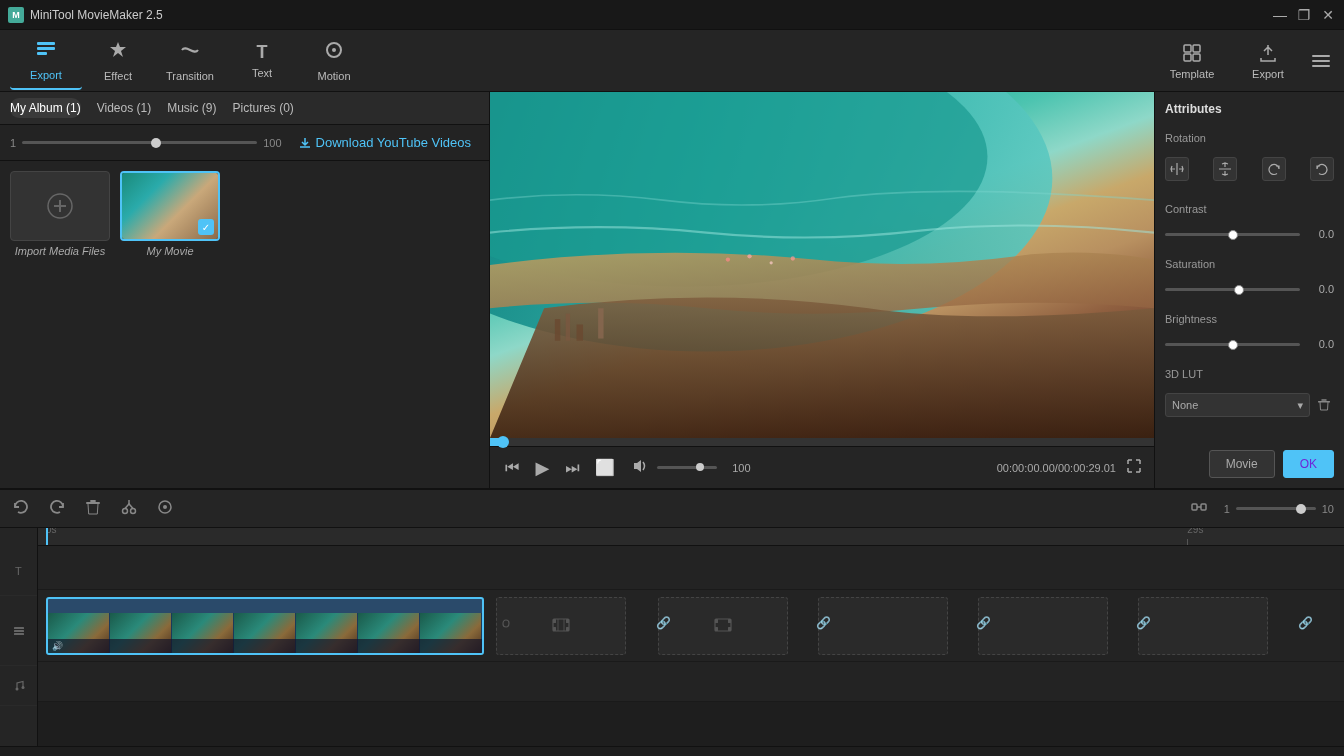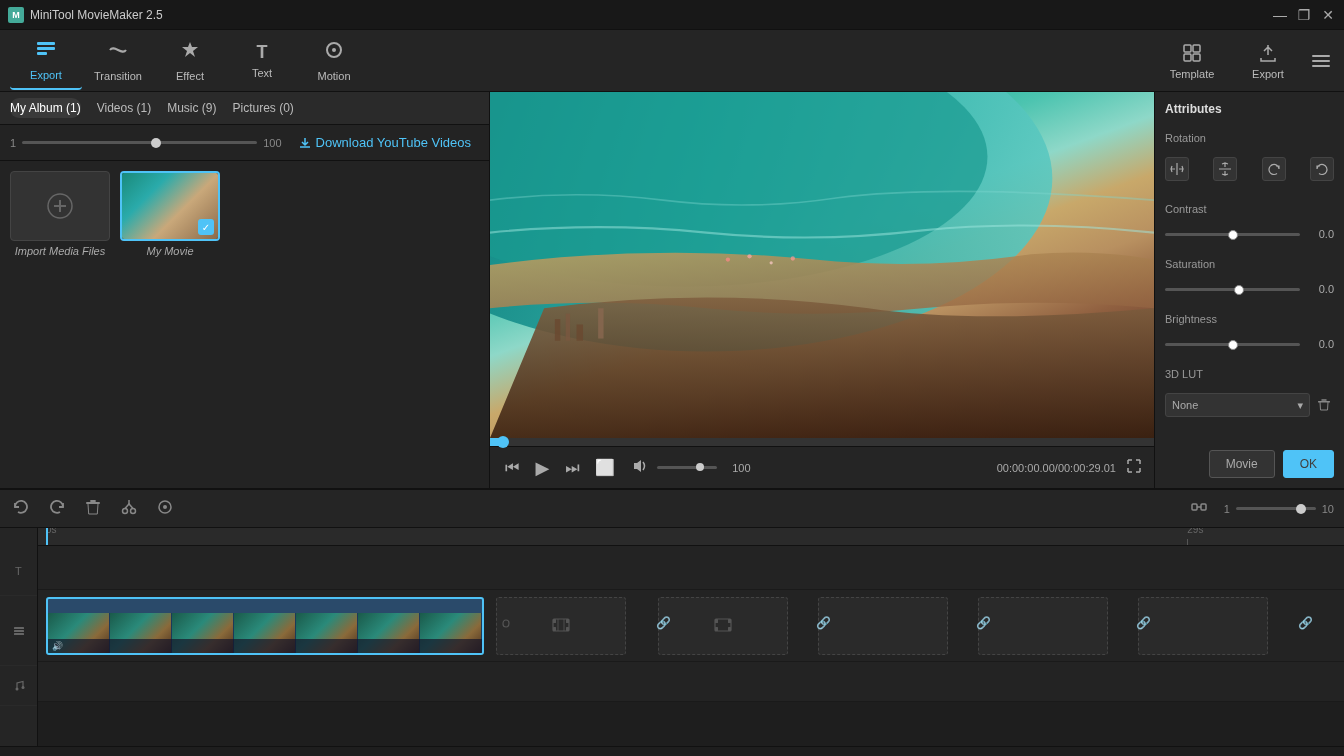--- a/index.html
+++ b/index.html
@@ -467,21 +467,21 @@
       background: #333;
       color: #aaa;
       font-size: 12px;
       cursor: pointer;
       display: flex;
       align-items: center;
     }
     .attr-btn.primary {
       background: #4fc3f7;
       border-color: #4fc3f7;
-      color: #404040;
+      color: #6d28d9;
     }
 
     
     #timeline-area {
       width: 100%;
       height: 268px;
       background: #1e1e1e;
       border-top: 2px solid #111;
       display: flex;
       flex-direction: column;
@@ -727,32 +727,32 @@
             <rect x="2" y="4" width="18" height="3" rx="1" fill="#4fc3f7"></rect>
             <rect x="2" y="9" width="18" height="3" rx="1" fill="#4fc3f7"></rect>
             <rect x="2" y="14" width="10" height="3" rx="1" fill="#4fc3f7"></rect>
           </svg>
       </span>
       <span>Export</span>
     </div>
     <div class="toolbar-item">
       <span class="toolbar-icon">
         <svg width="22" height="22" viewBox="0 0 22 22">
-            <path d="M3 11 C7 5, 15 17, 19 11" stroke="#aaa" stroke-width="2" fill="none"></path>
+            <polygon points="11,3 13,8 19,8 14,12 16,18 11,14 6,18 8,12 3,8 9,8" fill="#aaa"></polygon>
           </svg>
       </span>
-      <span>Transition</span>
+      <span>Effect</span>
     </div>
     <div class="toolbar-item">
       <span class="toolbar-icon">
         <svg width="22" height="22" viewBox="0 0 22 22">
-            <polygon points="11,3 13,8 19,8 14,12 16,18 11,14 6,18 8,12 3,8 9,8" fill="#aaa"></polygon>
+            <path d="M3 11 C7 5, 15 17, 19 11" stroke="#aaa" stroke-width="2" fill="none"></path>
           </svg>
       </span>
-      <span>Effect</span>
+      <span>Transition</span>
     </div>
     <div class="toolbar-item">
       <span class="toolbar-icon" style="font-size:18px;color:#aaa;font-weight:bold;">T</span>
       <span>Text</span>
     </div>
     <div class="toolbar-item">
       <span class="toolbar-icon">
         <svg width="22" height="22" viewBox="0 0 22 22">
             <circle cx="11" cy="11" r="7" stroke="#aaa" stroke-width="2" fill="none"></circle>
             <circle cx="11" cy="11" r="2" fill="#aaa"></circle>

